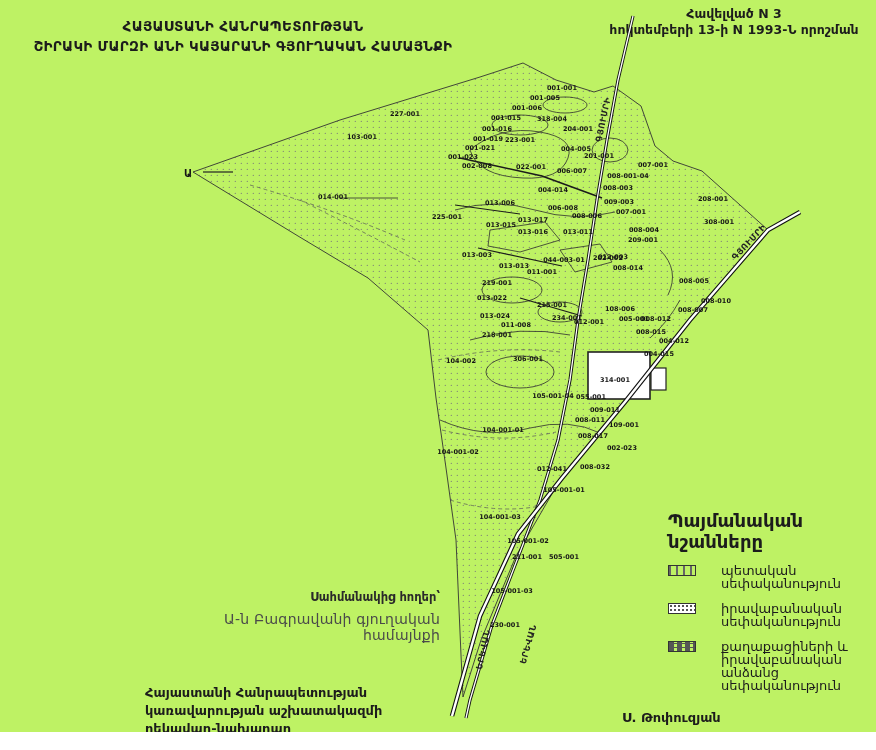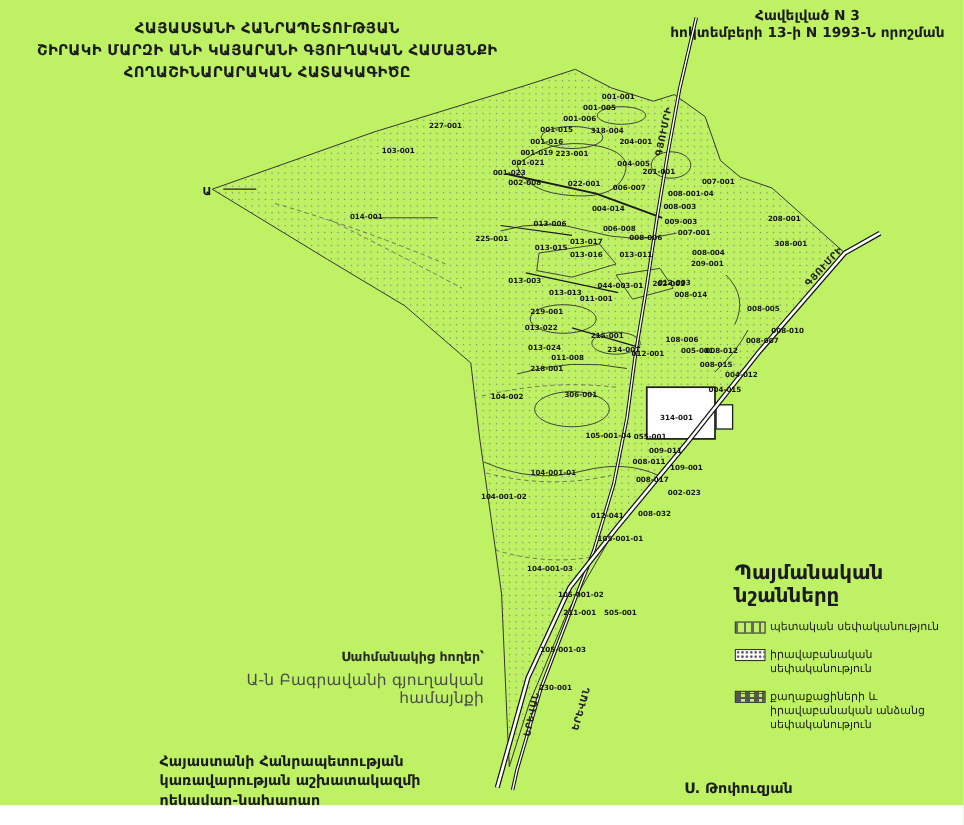--- a/index.html
+++ b/index.html
@@ -5,21 +5,21 @@
   html,body{margin:0;padding:0;}
   .page{position:relative;width:876px;height:732px;background:#bef264;overflow:hidden;
         font-family:"DejaVu Sans",sans-serif;color:#1c1c1c;}
   .abs{position:absolute;}
   .title-block{left:8px;top:16px;width:470px;text-align:center;font-weight:700;
                font-size:13.5px;line-height:20px;letter-spacing:.3px;}
   .annex-block{left:596px;top:6px;width:276px;text-align:center;font-weight:700;
                font-size:12.5px;line-height:16px;}
   .legend{left:668px;top:510px;width:205px;}
   .legend-title{font-weight:700;font-size:18px;margin-bottom:8px;}
-  .legend-item{display:flex;gap:4px;font-size:10px;line-height:13px;margin-bottom:3px;margin-top:12px;}
+  .legend-item{display:flex;gap:25px;font-size:13px;line-height:13px;margin-bottom:3px;margin-top:12px;}
   .sw{width:26px;height:9px;border:1px solid #333;flex:none;margin-top:1px;background:#fff;}
   .sw-lines{background:repeating-linear-gradient(90deg,#666 0 2px,transparent 2px 7px);}
   .sw-dots{background-image:radial-gradient(#555 38%,transparent 42%);background-size:4px 4px;}
   .sw-dashes{background:repeating-linear-gradient(180deg,transparent 0 1px,#555 1px 2px,transparent 2px 4px),
              repeating-linear-gradient(90deg,#555 0 5px,transparent 5px 8px);}
   .adjacent{left:180px;top:590px;width:260px;text-align:right;}
   .adjacent-heading{font-size:11.5px;font-weight:700;color:#2a2a2a;}
   .adjacent-note{font-size:14px;color:#4a4a4a;margin-top:7px;letter-spacing:.2px;}
   .footer-left{left:145px;top:684px;font-weight:700;font-size:13px;line-height:18px;}
   .signature{left:622px;top:710px;font-weight:700;font-size:13px;text-align:right;}
@@ -29,21 +29,20 @@
   .westmark{font:700 10px "DejaVu Sans",sans-serif;fill:#161616;}
 </style>
 </head>
 <body>
 
 <div class="page">
 
   <div class="abs title-block">
     <div>ՀԱՅԱՍՏԱՆԻ ՀԱՆՐԱՊԵՏՈՒԹՅԱՆ</div>
     <div>ՇԻՐԱԿԻ ՄԱՐԶԻ ԱՆԻ ԿԱՅԱՐԱՆԻ ԳՅՈՒՂԱԿԱՆ ՀԱՄԱՅՆՔԻ</div>
-    <div>ՀՈՂԱՇԻՆԱՐԱՐԱԿԱՆ ՀԱՏԱԿԱԳԻԾԸ</div>
   </div>
 
   <div class="abs annex-block">
     <div>Հավելված N 3</div>
     <div>հոկտեմբերի 13-ի N 1993-Ն որոշման</div>
   </div>
 
   <svg id="map-svg" width="876" height="750" viewBox="0 0 876 750">
     <defs>
       <pattern id="dots" width="6" height="6" patternUnits="userSpaceOnUse">

